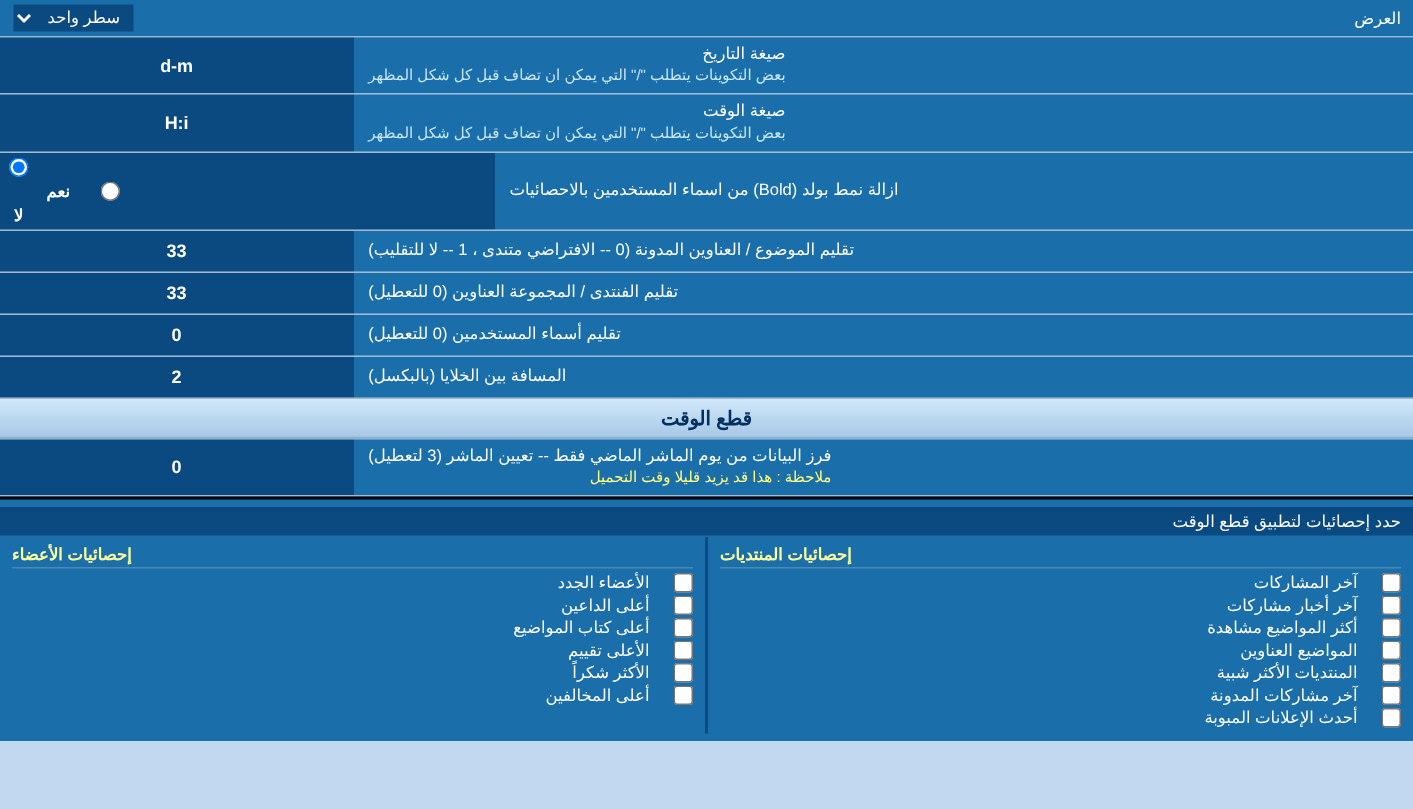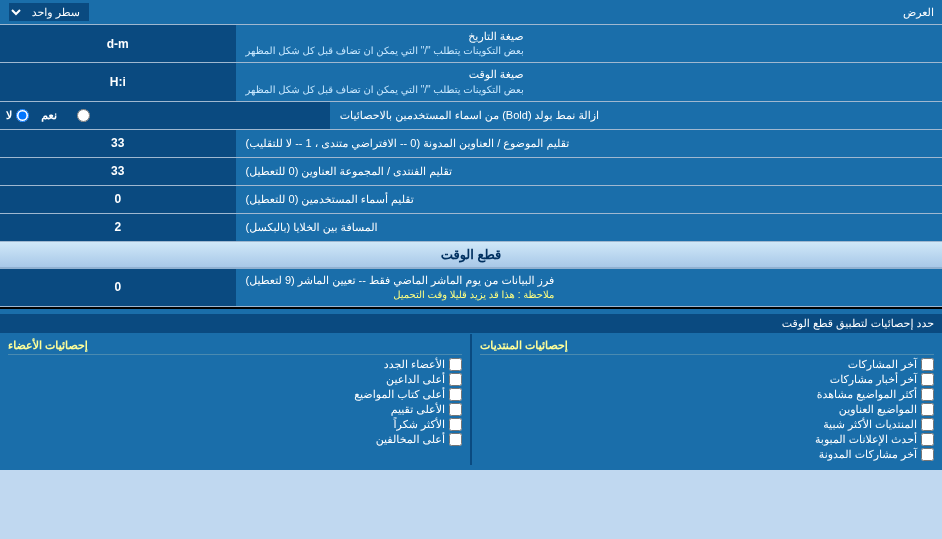--- a/index.html
+++ b/index.html
@@ -112,21 +112,21 @@
       font-weight: bold;
       font-size: 11px;
       text-align: left;
       padding: 2px 0;
       border-bottom: 1px solid #4a8ab0;
       margin-bottom: 2px;
     }
     .stats-item {
       display: flex;
       align-items: center;
-      gap: 4px;
+      gap: 16px;
       color: #fff;
       font-size: 11px;
       padding: 1px 0;
       text-align: right;
     }
     .stats-item input[type="checkbox"] {
       cursor: pointer;
     }
     .divider-col {
       width: 2px;
@@ -184,21 +184,21 @@
 
   <div class="row">
     <div class="row-label" style="flex: 0 0 65%; font-size:11px; padding: 4px 10px; text-align:left;">
       <span>ازالة نمط بولد (Bold) من اسماء المستخدمين بالاحصائيات</span>
     </div>
     <div class="row-input" style="flex: 0 0 35%; justify-content: flex-end; gap:12px;">
       <label style="color:#fff; font-size:11px; display:flex; align-items:center; gap:20px;">
         <input type="radio" name="bold_remove" value="yes" style="">
         <span>نعم</span>
       </label>
-      <label style="color:#fff; font-size:11px; display:flex; align-items:center; gap:4px;">
+      <label style="color:#fff; font-size:11px; display:flex; align-items:center; gap:19px;flex-direction:column;">
         <input type="radio" name="bold_remove" value="no" checked="" style="">
         <span>لا</span>
       </label>
     </div>
   </div>
 
   <div class="row">
     <div class="row-label" style="flex: 0 0 75%; font-size:11px; padding: 4px 10px; text-align:right;">
       <span>تقليم الموضوع / العناوين المدونة (0 -- الافتراضي متندى ، 1 -- لا للتقليب)</span>
     </div>
@@ -234,21 +234,21 @@
     </div>
   </div>
 
   <div class="section-header-row">
     <div class="section-header">قطع الوقت</div>
   </div>
 
   <div class="row">
     <div class="row-label" style="flex: 0 0 75%; font-size:11px; padding: 4px 10px; text-align:right;">
       <div>
-        <div>فرز البيانات من يوم الماشر الماضي فقط -- تعيين الماشر (9 لتعطيل)</div>
+        <div>فرز البيانات من يوم الماشر الماضي فقط -- تعيين الماشر (3 لتعطيل)</div>
         <div class="note-text">ملاحظة : هذا قد يزيد قليلا وقت التحميل</div>
       </div>
     </div>
     <div class="row-input" style="flex: 0 0 25%;">
       <input type="text" value="0" style="">
     </div>
   </div>
 
   <div class="stats-section">
 
@@ -275,25 +275,25 @@
         <div class="stats-item">
           <input type="checkbox" style="">
           <span>المواضيع العناوين</span>
         </div>
         <div class="stats-item">
           <input type="checkbox" style="">
           <span>المنتديات الأكثر شبية</span>
         </div>
         <div class="stats-item">
           <input type="checkbox" style="">
+          <span>آخر مشاركات المدونة</span>
+        </div>
+        <div class="stats-item">
+          <input type="checkbox" style="">
           <span>أحدث الإعلانات المبوبة</span>
-        </div>
-        <div class="stats-item">
-          <input type="checkbox" style="">
-          <span>آخر مشاركات المدونة</span>
         </div>
       </div>
 
       <div class="divider-col"></div>
 
       <div class="stats-col">
         <div class="stats-col-header">إحصائيات الأعضاء</div>
         <div class="stats-item">
           <input type="checkbox" style="">
           <span>الأعضاء الجدد</span>

